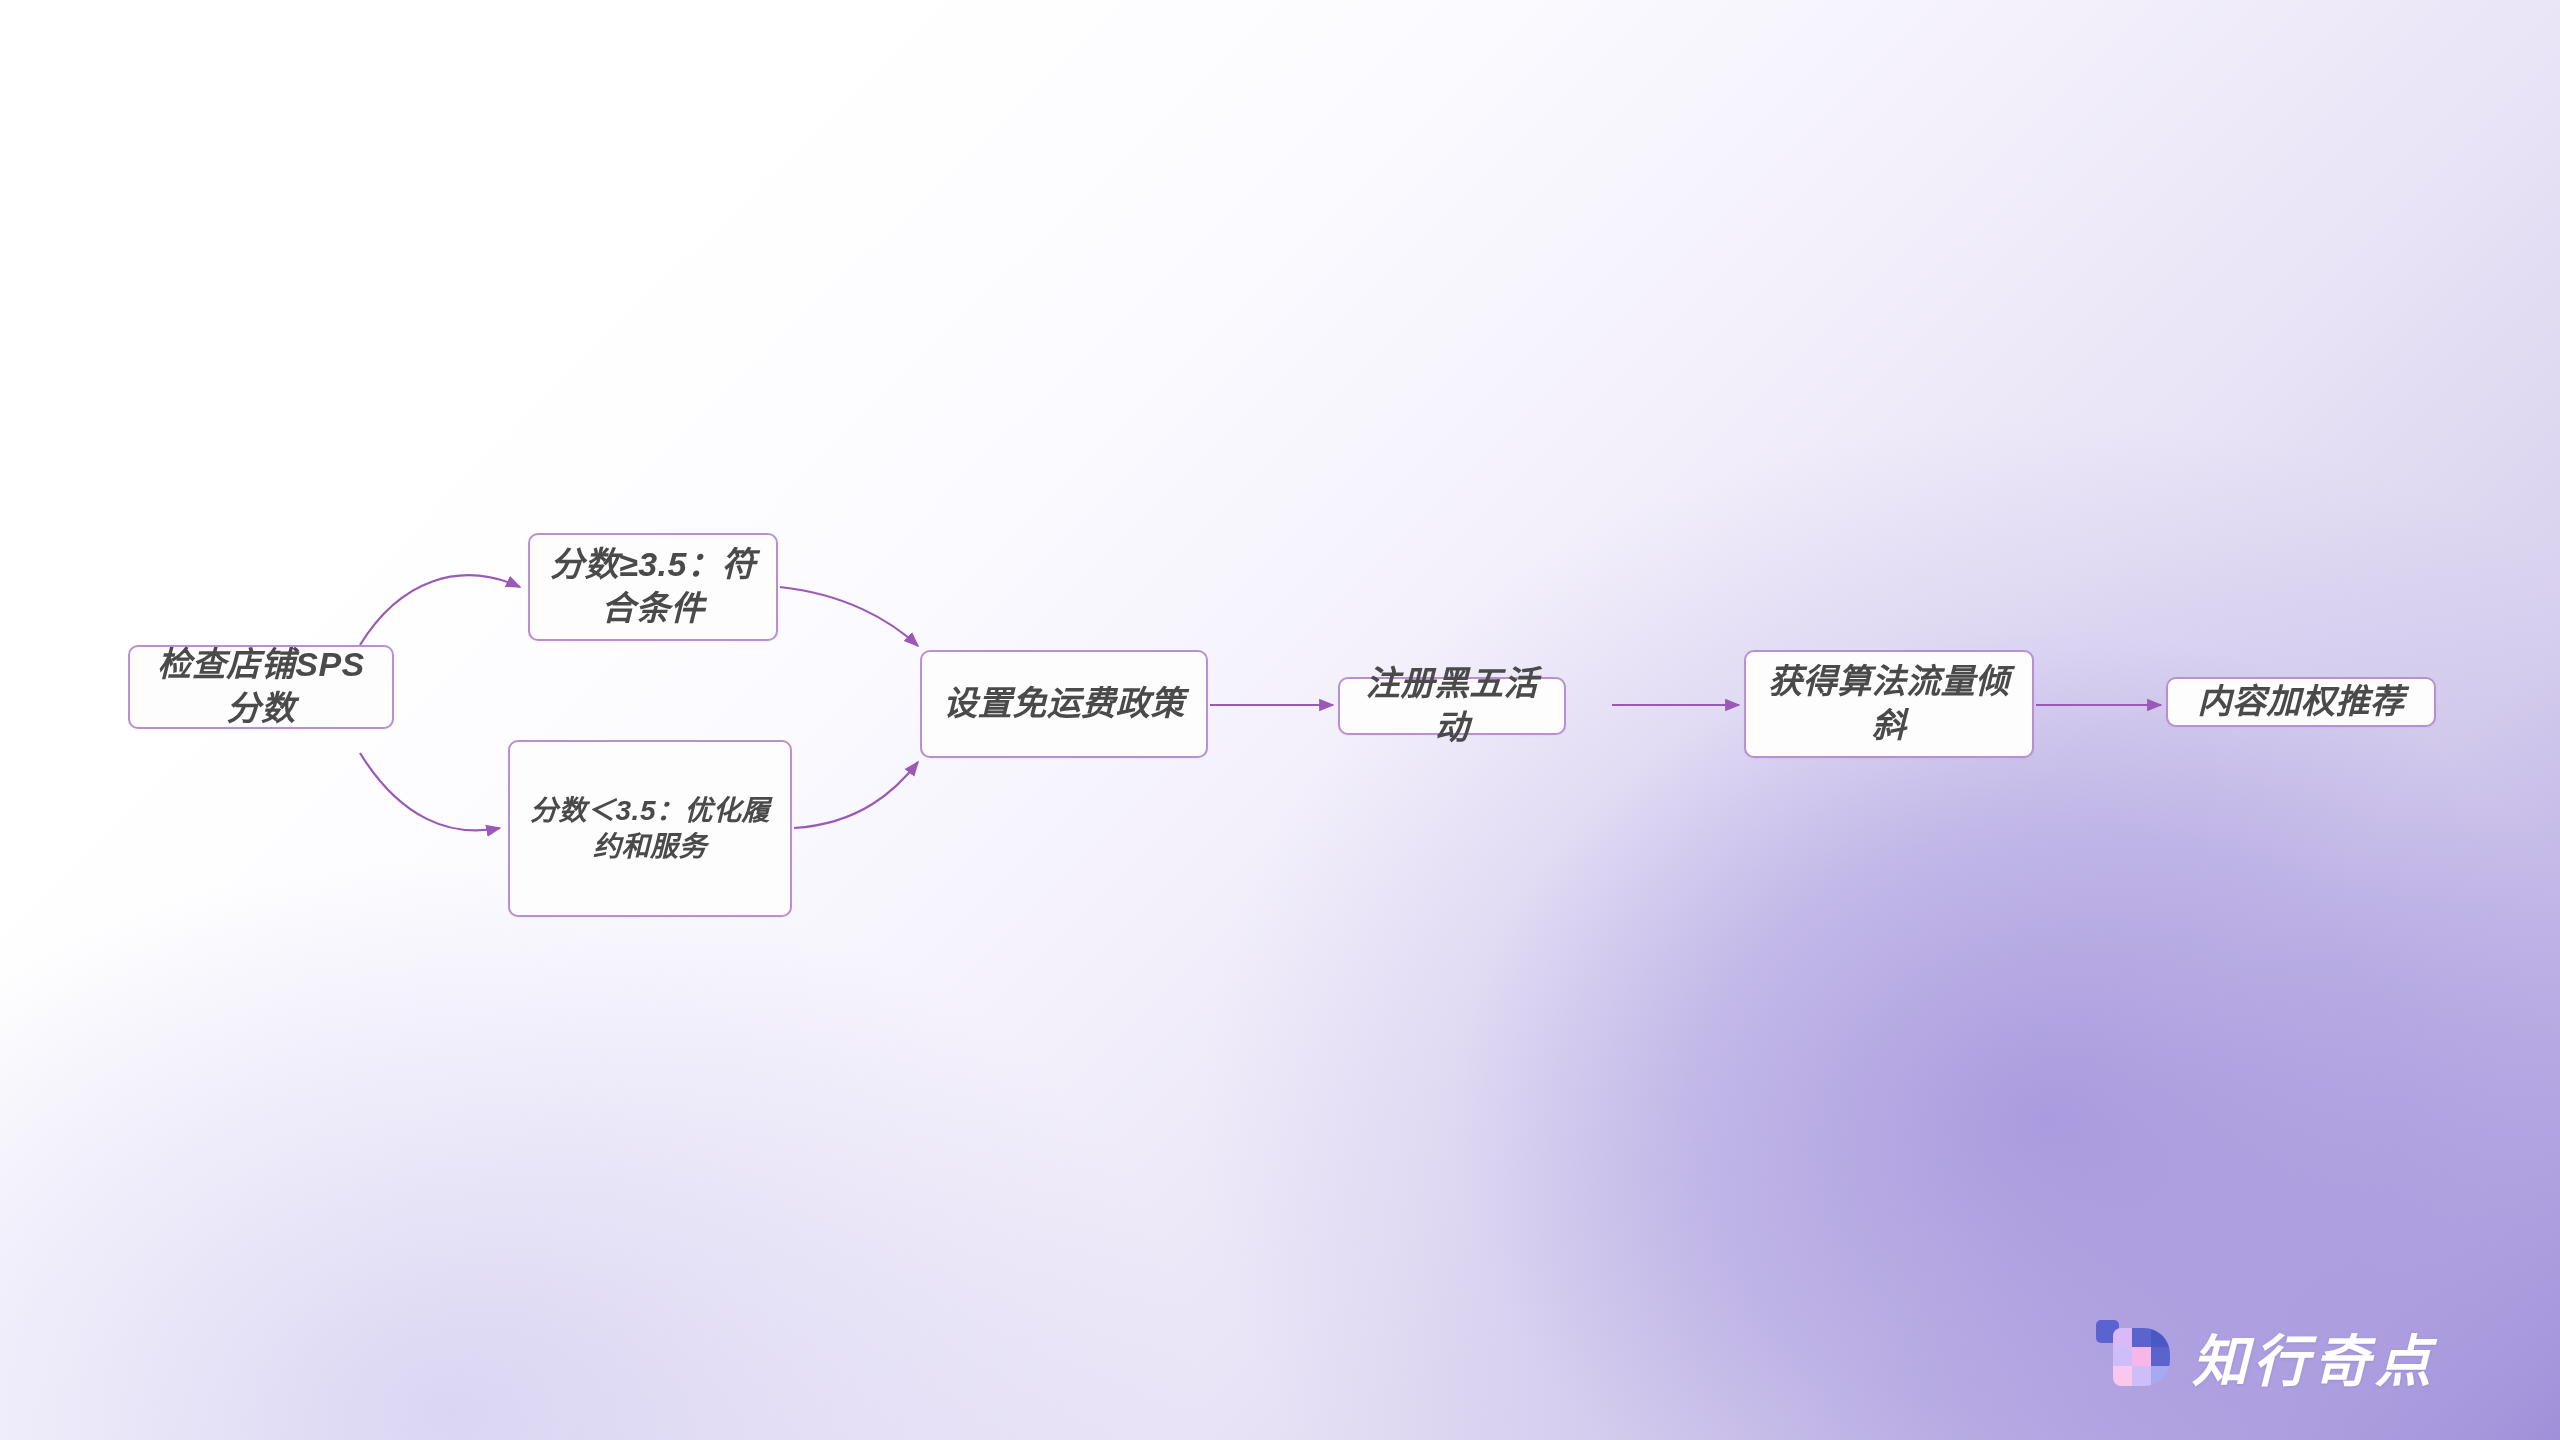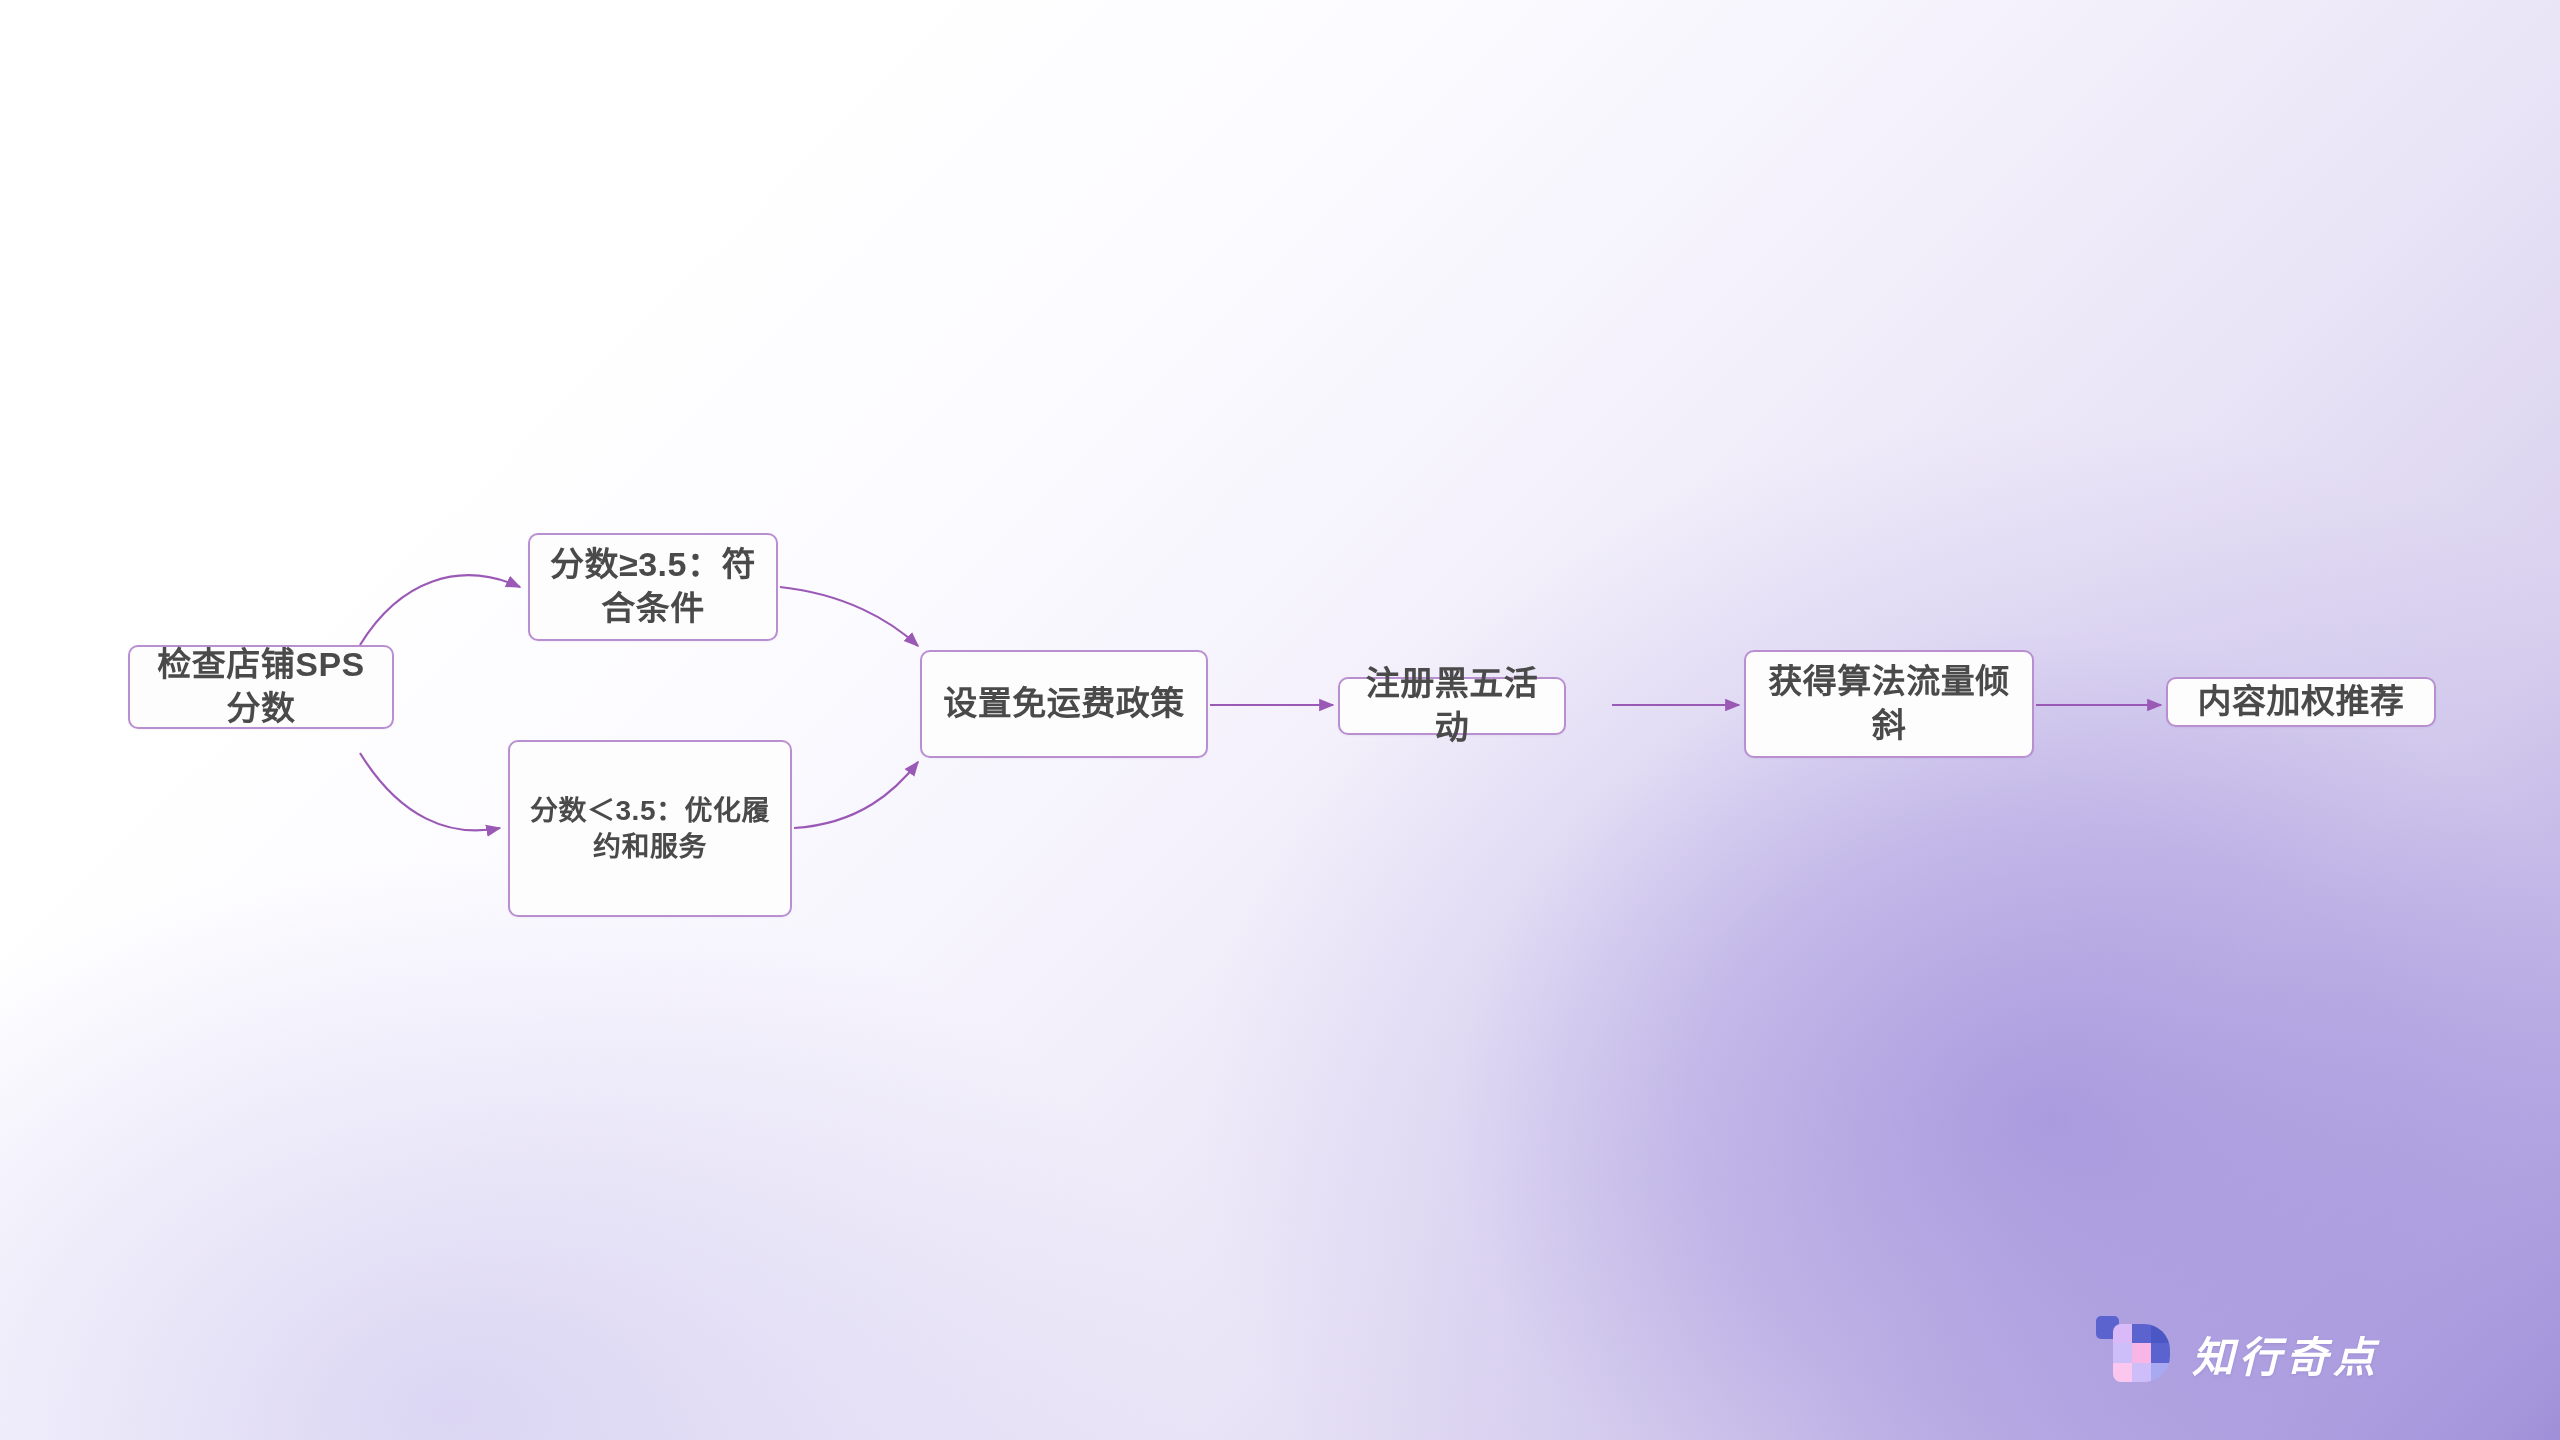--- a/index.html
+++ b/index.html
@@ -79,20 +79,21 @@
     text-align: center;
     background: #fdfdfe;
     border: 2px solid #b98fd0;
     border-radius: 10px;
     color: #4a4a4a;
     font-weight: bold;
     letter-spacing: 0.5px;
     line-height: 1.28;
     padding: 6px 12px;
     box-shadow: 0 1px 2px rgba(120,100,170,0.07);
+    font-style: italic;
   }
 
   .node-label {
     display: block;
     width: 100%;
   }
 
   
   #node-sps         { left: 128px; top: 645px;  width: 266px; height: 84px; font-size: 34px; }
   #node-pass        { left: 528px; top: 533px;  width: 250px; height: 108px; font-size: 34px; }
@@ -142,21 +143,21 @@
   .c-indigo { background: #5b63cf; }
   .c-indigo-d { background: #4a57c4; }
   .c-lilac  { background: #d9b9f7; }
   .c-pink   { background: #f8b6e6; }
   .c-pinkl  { background: #fcc7ef; }
   .c-peri   { background: #a9a9f2; }
   .c-lav    { background: #cdbdf8; }
 
   #wm-text {
     color: #ffffff;
-    font-size: 42px;
+    font-size: 56px;
     font-weight: bold;
     font-style: italic;
     letter-spacing: 5px;
     text-shadow: 0 1px 3px rgba(90,70,150,0.18);
     white-space: nowrap;
     font-family: "DejaVu Sans", "Liberation Sans", sans-serif;
   }
 </style>
 </head>
 <body>

